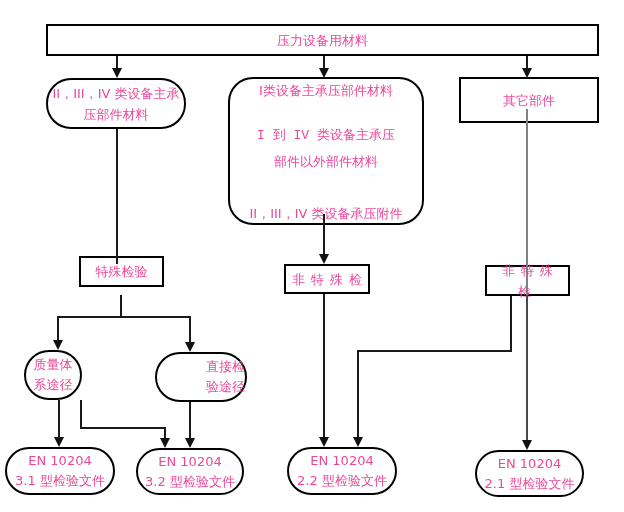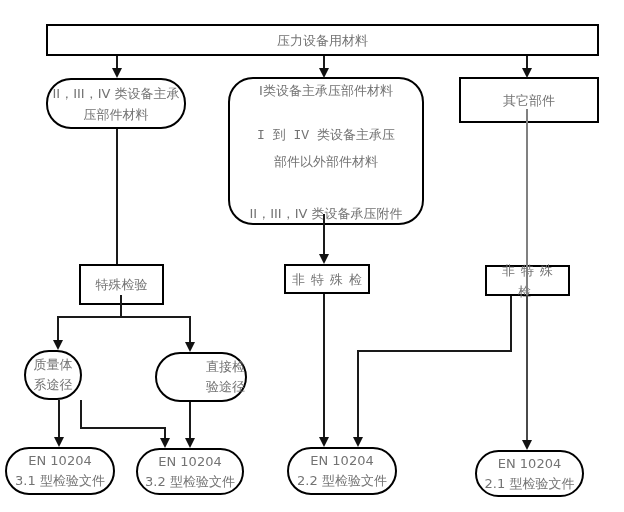--- a/index.html
+++ b/index.html
@@ -3,21 +3,21 @@
 <meta charset="utf-8">
 <style>
   * { margin: 0; padding: 0; box-sizing: border-box; }
   html, body { background: #ffffff; }
   .canvas {
     position: relative;
     width: 624px;
     height: 512px;
     background: #ffffff;
     font-family: "DejaVu Sans", "Liberation Sans", sans-serif;
-    color: #737373;
+    color: #ec4899;
     overflow: hidden;
   }
   .box {
     position: absolute;
     background: #ffffff;
     border: 2px solid #000000;
     display: flex;
     flex-direction: column;
     align-items: center;
     justify-content: center;
@@ -65,21 +65,21 @@
     <span class="l1">I类设备主承压部件材料</span>
     <span class="l2">I 到 IV 类设备主承压</span>
     <span class="l3">部件以外部件材料</span>
     <span class="l4">II，III，IV 类设备承压附件</span>
   </div>
 
   <div class="box" style="left:459px; top:77px; width:140px; height:46px;">
     <span>其它部件</span>
   </div>
 
-  <div class="box" style="left:79px; top:264px; width:85px; height:41px;">
+  <div class="box" style="left:79px; top:256px; width:85px; height:31px;">
     <span>特殊检验</span>
   </div>
 
   <div class="box" style="left:284px; top:264px; width:86px; height:30px;">
     <span class="spread">非特殊检</span>
   </div>
 
   <div class="box" style="left:485px; top:265px; width:85px; height:31px;">
     <span class="spread">非特殊检</span>
   </div>

